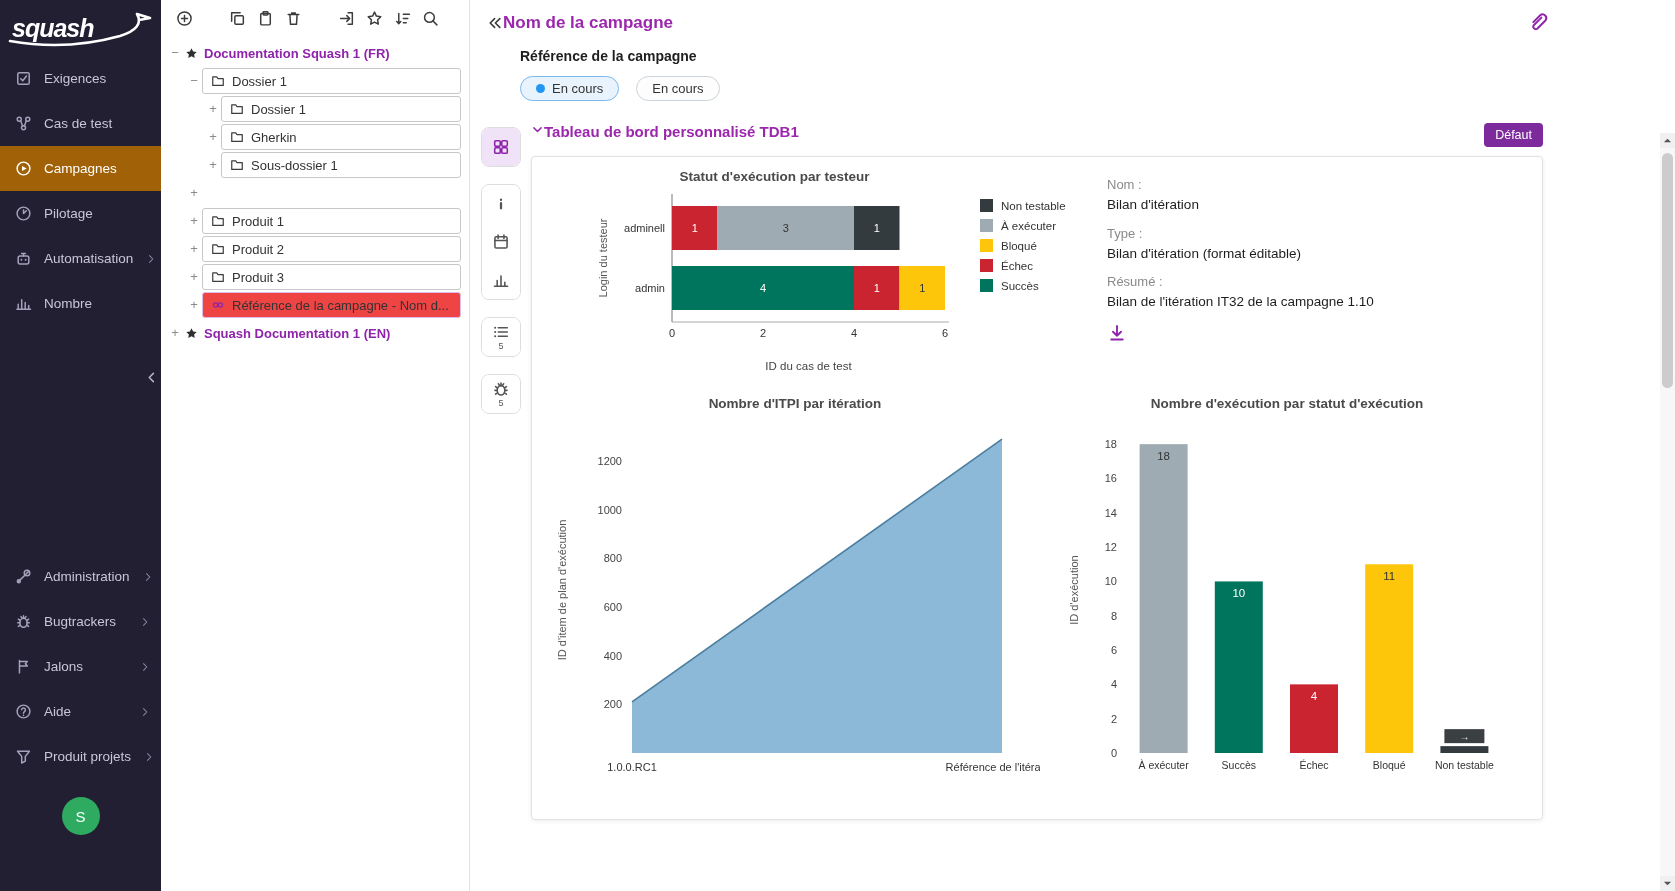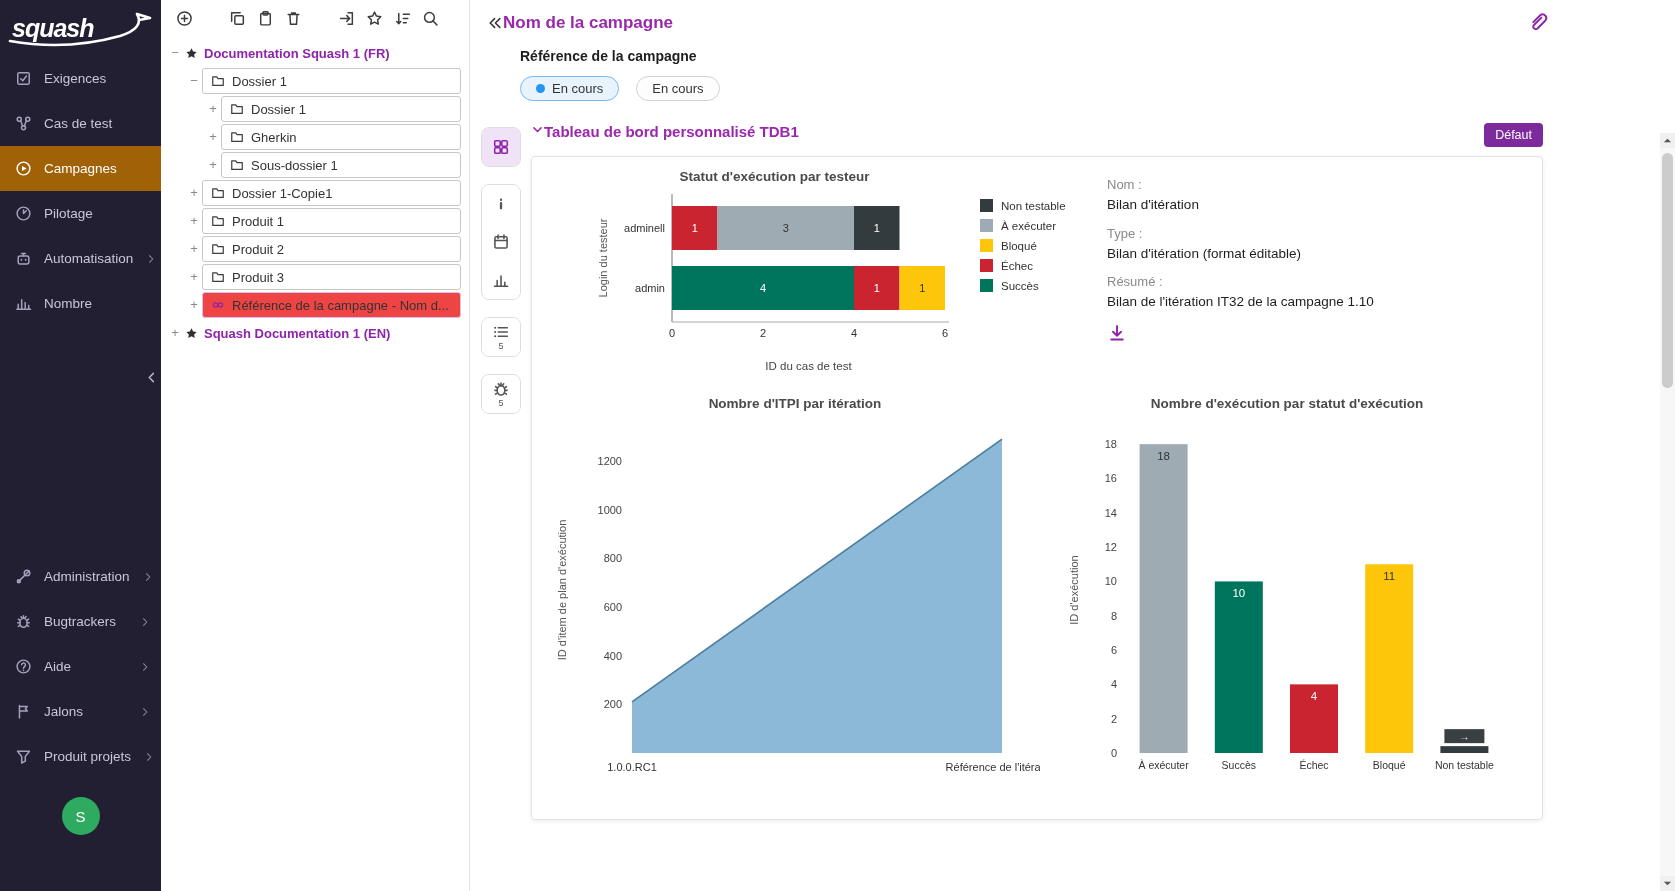--- a/index.html
+++ b/index.html
@@ -191,38 +191,38 @@
           <span class="lbl">Bugtrackers</span>
           <span class="icon chev">
             <svg viewBox="0 0 16 16" width="12" height="12" fill="none" stroke="currentColor" stroke-width="1.4" stroke-linecap="round" stroke-linejoin="round">
               <path d="M6 3.6L10.4 8 6 12.4"></path>
             </svg>
           </span>
         </div>
         <div class="side-item">
           <span class="icon">
             <svg viewBox="0 0 16 16" width="17" height="17" fill="none" stroke="currentColor" stroke-width="1.4" stroke-linecap="round" stroke-linejoin="round">
-              <circle cx="8" cy="8" r="6"></circle>
-              <path d="M6.2 6.4a1.8 1.8 0 113.1 1.3c-.7.6-1.3 1-1.3 1.9M8 11.6v.2"></path>
-            </svg>
-          </span>
-          <span class="lbl">Aide</span>
+              <path d="M4.2 14V2.4M4.2 3.2h7.4L9.8 5.4l1.8 2.2H4.2"></path>
+            </svg>
+          </span>
+          <span class="lbl">Jalons</span>
           <span class="icon chev">
             <svg viewBox="0 0 16 16" width="12" height="12" fill="none" stroke="currentColor" stroke-width="1.4" stroke-linecap="round" stroke-linejoin="round">
               <path d="M6 3.6L10.4 8 6 12.4"></path>
             </svg>
           </span>
         </div>
         <div class="side-item">
           <span class="icon">
             <svg viewBox="0 0 16 16" width="17" height="17" fill="none" stroke="currentColor" stroke-width="1.4" stroke-linecap="round" stroke-linejoin="round">
-              <path d="M4.2 14V2.4M4.2 3.2h7.4L9.8 5.4l1.8 2.2H4.2"></path>
-            </svg>
-          </span>
-          <span class="lbl">Jalons</span>
+              <circle cx="8" cy="8" r="6"></circle>
+              <path d="M6.2 6.4a1.8 1.8 0 113.1 1.3c-.7.6-1.3 1-1.3 1.9M8 11.6v.2"></path>
+            </svg>
+          </span>
+          <span class="lbl">Aide</span>
           <span class="icon chev">
             <svg viewBox="0 0 16 16" width="12" height="12" fill="none" stroke="currentColor" stroke-width="1.4" stroke-linecap="round" stroke-linejoin="round">
               <path d="M6 3.6L10.4 8 6 12.4"></path>
             </svg>
           </span>
         </div>
         <div class="side-item">
           <span class="icon">
             <svg viewBox="0 0 16 16" width="17" height="17" fill="none" stroke="currentColor" stroke-width="1.4" stroke-linecap="round" stroke-linejoin="round">
               <path d="M2.4 3h11.2L9.7 7.9v4.5l-3.4 1.7V7.9z"></path>
@@ -339,28 +339,20 @@
             <span class="icon folder-ic">
               <svg viewBox="0 0 16 16" width="14" height="14" fill="none" stroke="currentColor" stroke-width="1.4" stroke-linecap="round" stroke-linejoin="round">
                 <path d="M2 3.4h4.6L8 5.2h6V13H2z"></path>
               </svg>
             </span>
             <span class="node-label">Sous-dossier 1</span>
           </span>
         </div>
         <div class="tree-row folder" style="padding-left: 25px;">
           <span class="expander">+</span>
-          <span class="node-box">
-            <span class="icon folder-ic">
-              <svg viewBox="0 0 16 16" width="14" height="14" fill="none" stroke="currentColor" stroke-width="1.4" stroke-linecap="round" stroke-linejoin="round">
-                <path d="M2 3.4h4.6L8 5.2h6V13H2z"></path>
-              </svg>
-            </span>
-            <span class="node-label">Dossier 1-Copie1</span>
-          </span>
         </div>
         <div class="tree-row folder" style="padding-left: 25px;">
           <span class="expander">+</span>
           <span class="node-box">
             <span class="icon folder-ic">
               <svg viewBox="0 0 16 16" width="14" height="14" fill="none" stroke="currentColor" stroke-width="1.4" stroke-linecap="round" stroke-linejoin="round">
                 <path d="M2 3.4h4.6L8 5.2h6V13H2z"></path>
               </svg>
             </span>
             <span class="node-label">Produit 1</span>

